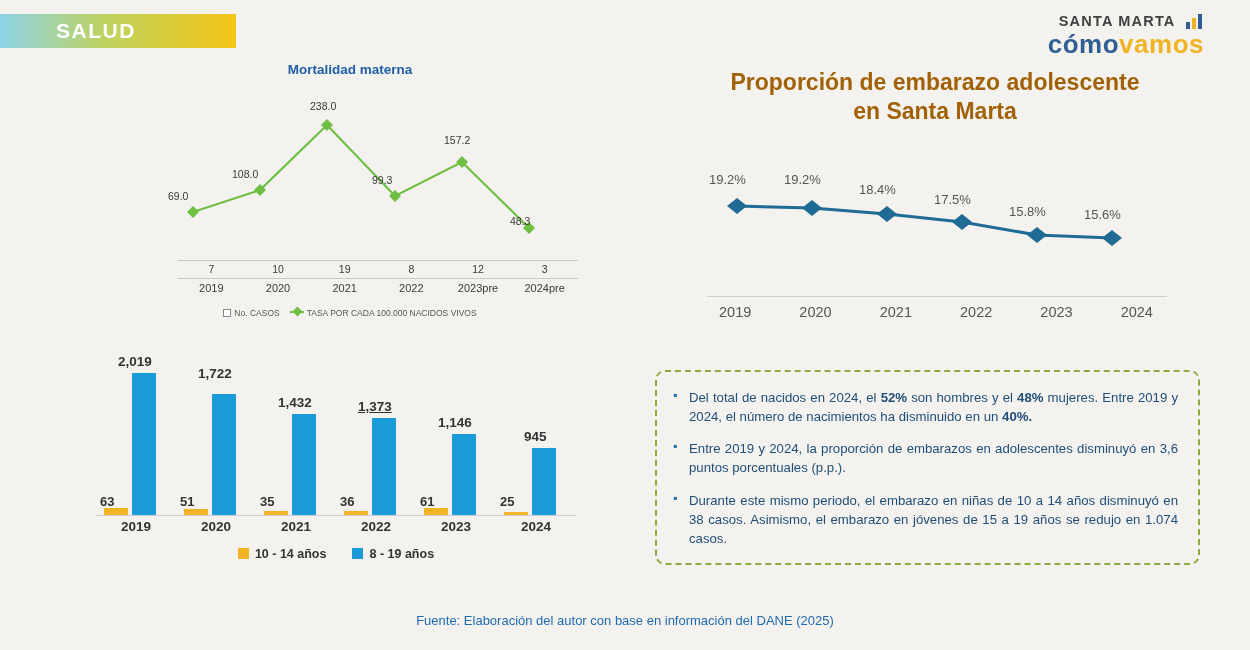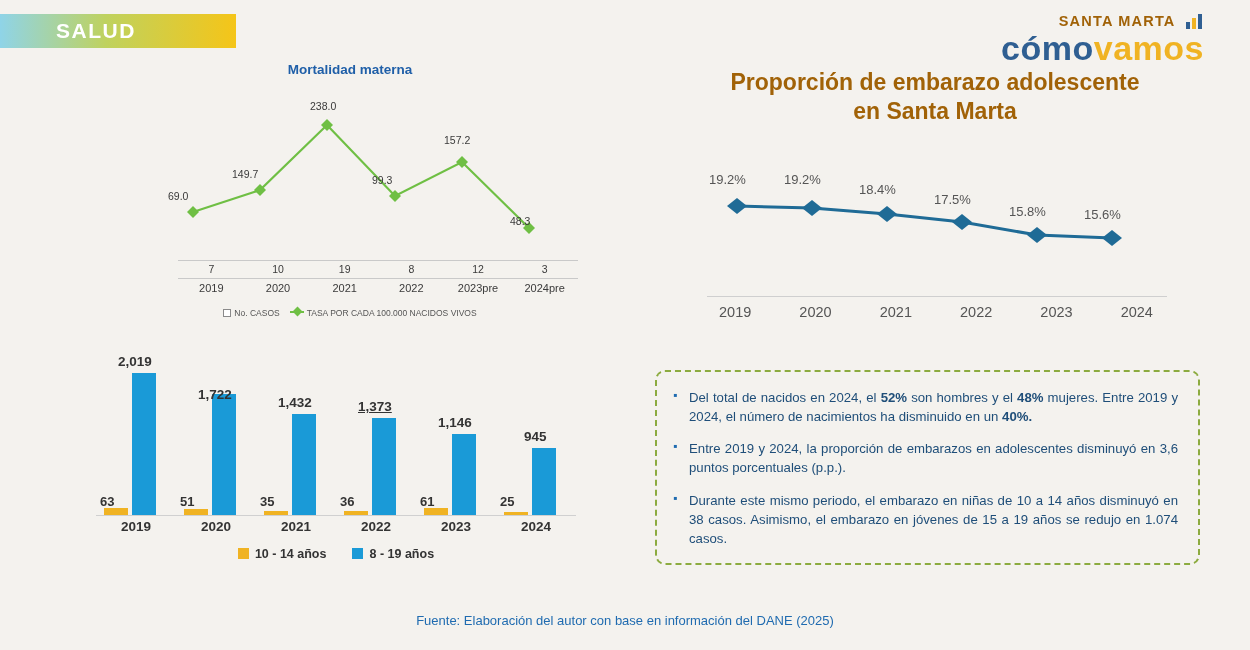--- a/index.html
+++ b/index.html
@@ -20,32 +20,32 @@
   }
   .salud-banner .txt {
     color: #ffffff; font-size: 21px; font-weight: bold;
     letter-spacing: 1.5px; padding-left: 56px;
   }
   .logo {
     position: absolute; right: 46px; top: 12px;
     text-align: right; line-height: 1.0;
   }
   .logo .l1 {
-    font-size: 14.5px; letter-spacing: 1.2px; color: #a16207; font-weight: bold;
+    font-size: 14.5px; letter-spacing: 1.2px; color: #404040; font-weight: bold;
     display: inline-block; vertical-align: middle; margin-left: 16px;
   }
   .logo .bars { display: inline-block; vertical-align: middle; margin-left: 6px; }
   .logo .bars i {
     display: inline-block; width: 4px; margin-right: 2px;
     background: #2f5f92; vertical-align: bottom;
   }
   .logo .bars i:nth-child(1){ height: 7px; }
   .logo .bars i:nth-child(2){ height: 11px; background:#f0b323; }
   .logo .bars i:nth-child(3){ height: 15px; background:#2f5f92; }
-  .logo .l2 { margin-top: 2px; font-size: 34px; font-weight: bold; letter-spacing: .5px; }
+  .logo .l2 { margin-top: 2px; font-size: 26px; font-weight: bold; letter-spacing: .5px; }
   .logo .l2 .a { color: #2f5f92; }
   .logo .l2 .b { color: #f0b323; }
 
   
   .chart-title-sm {
     font-size: 13.5px; font-weight: bold; color: #1f5fa8; text-align: center;
   }
   .chart-title-lg {
     font-size: 23px; font-weight: bold; color: #a16207; text-align: center; line-height: 1.25;
   }
@@ -162,21 +162,21 @@
         <g fill="#6fbf44">
           <path d="M83,121 L89,127 L83,133 L77,127 Z"></path>
           <path d="M150,99 L156,105 L150,111 L144,105 Z"></path>
           <path d="M217,34 L223,40 L217,46 L211,40 Z"></path>
           <path d="M285,105 L291,111 L285,117 L279,111 Z"></path>
           <path d="M352,71 L358,77 L352,83 L346,77 Z"></path>
           <path d="M419,137 L425,143 L419,149 L413,143 Z"></path>
         </g>
       </svg>
       <span class="mm-label" style="left:58px;  top:105px;">69.0</span>
-      <span class="mm-label" style="left:122px; top:83px;">149.7</span>
+      <span class="mm-label" style="left:122px; top:83px;">108.0</span>
       <span class="mm-label" style="left:200px; top:15px;">238.0</span>
       <span class="mm-label" style="left:262px; top:89px;">99.3</span>
       <span class="mm-label" style="left:334px; top:49px;">157.2</span>
       <span class="mm-label" style="left:400px; top:130px;">48.3</span>
     </div>
 
     <div class="mm-table">
       <div class="mm-casos-row">
         <div>7</div>
         <div>10</div>
@@ -249,21 +249,21 @@
       <div class="bar-group" style="left:6px;">
         <div class="bar-yellow" style="height:7px;"></div>
         <div class="bar-blue" style="height:142px;"></div>
         <span class="bar-val-blue" style="bottom:146px;">2,019</span>
         <span class="bar-val-yellow">63</span>
       </div>
 
       <div class="bar-group" style="left:86px;">
         <div class="bar-yellow" style="height:6px;"></div>
         <div class="bar-blue" style="height:121px;"></div>
-        <span class="bar-val-blue" style="bottom:113px;text-align:right;">1,722</span>
+        <span class="bar-val-blue" style="bottom:134px;text-align:right;">1,722</span>
         <span class="bar-val-yellow">51</span>
       </div>
 
       <div class="bar-group" style="left:166px;">
         <div class="bar-yellow" style="height:4px;"></div>
         <div class="bar-blue" style="height:101px;"></div>
         <span class="bar-val-blue" style="bottom:105px;">1,432</span>
         <span class="bar-val-yellow">35</span>
       </div>
 

